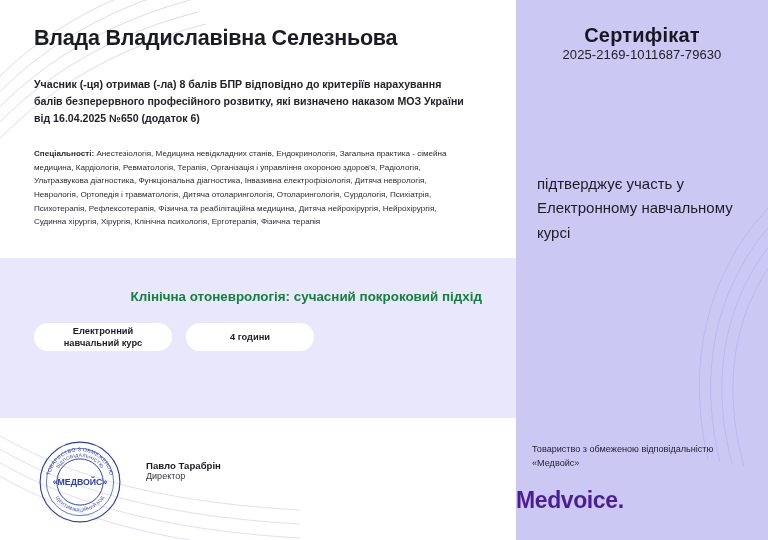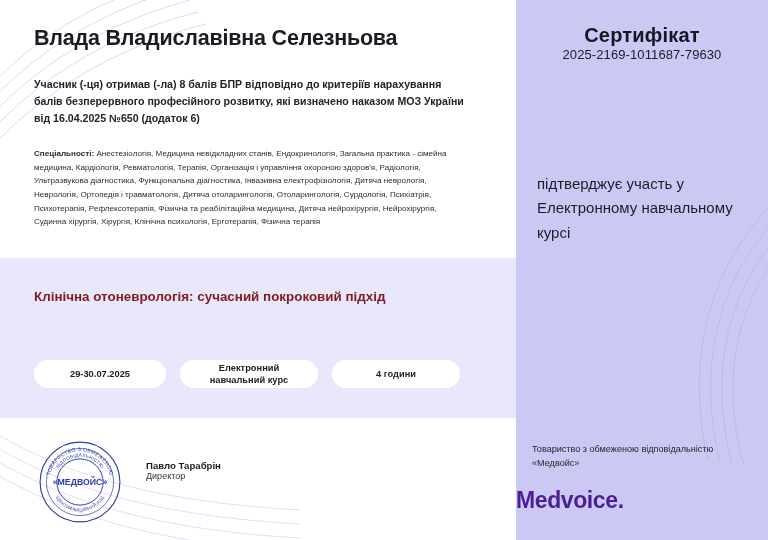--- a/index.html
+++ b/index.html
@@ -78,23 +78,24 @@
     height: 160px;
     background: #e9e7fb;
     z-index: 2;
   }
   .course-band-inner {
     padding: 30px 34px 0 34px;
   }
   .course-title {
     font-size: 13.4px;
     font-weight: bold;
-    color: #7f1d1d;
-    margin: 0 0 55px 0;
+    color: #15803d;
+    margin: 0 0 18px 0;
     line-height: 1.3;
+    text-align: right;
   }
   .chips {
     display: flex;
     align-items: center;
     gap: 14px;
   }
   .chip {
     background: #ffffff;
     border-radius: 18px;
     font-size: 9.3px;
@@ -236,21 +237,20 @@
       <div class="specialties">
         <b>Спеціальності:</b>
         <span>Анестезіологія, Медицина невідкладних станів, Ендокринологія, Загальна практика - сімейна медицина, Кардіологія, Ревматологія, Терапія, Організація і управління охороною здоров'я, Радіологія, Ультразвукова діагностика, Функціональна діагностика, Інвазивна електрофізіологія, Дитяча неврологія, Неврологія, Ортопедія і травматологія, Дитяча отоларингологія, Отоларингологія, Сурдологія, Психіатрія, Психотерапія, Рефлексотерапія, Фізична та реабілітаційна медицина, Дитяча нейрохірургія, Нейрохірургія, Судинна хірургія, Хірургія, Клінічна психологія, Ерготерапія, Фізична терапія</span>
       </div>
     </div>
 
     <div class="course-band">
       <div class="course-band-inner">
         <h2 class="course-title">Клінічна отоневрологія: сучасний покроковий підхід</h2>
         <div class="chips">
-          <div class="chip chip-date">29-30.07.2025</div>
           <div class="chip chip-type">Електронний
 навчальний курс</div>
           <div class="chip chip-hours">4 години</div>
         </div>
       </div>
     </div>
 
     <div class="bottom-block">
       <svg class="stamp" viewBox="0 0 120 120">
         <circle cx="60" cy="60" r="57" fill="none" stroke="#2b3fa6" stroke-width="1.6"></circle>

